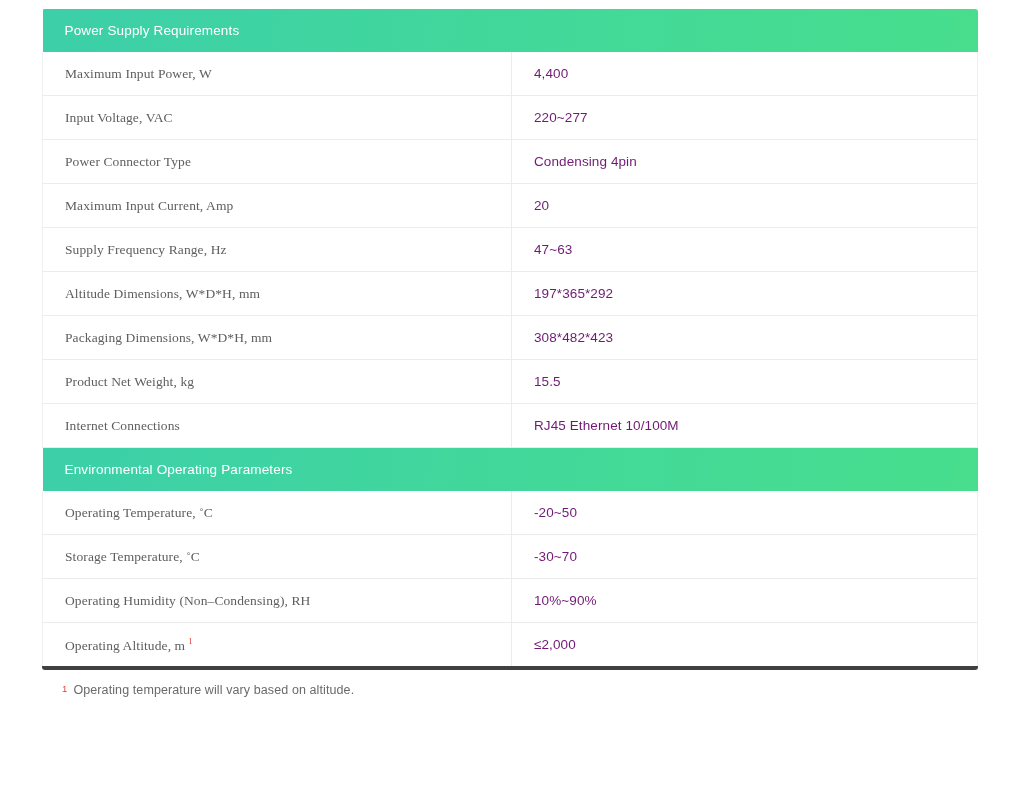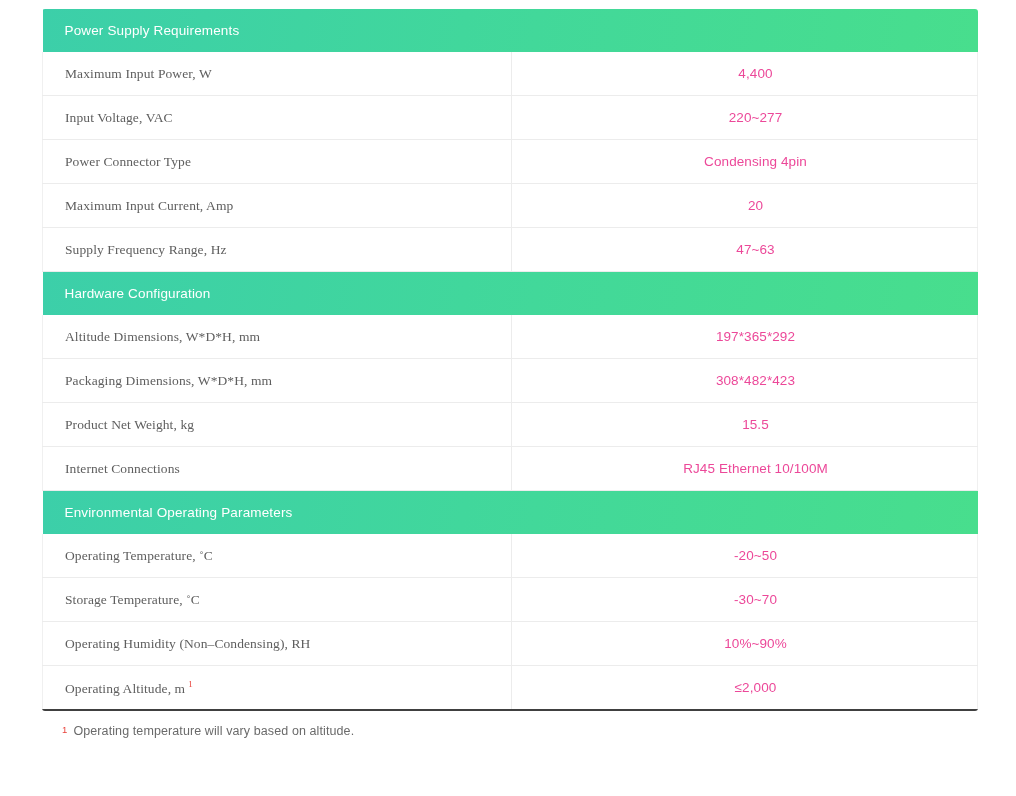--- a/index.html
+++ b/index.html
@@ -65,25 +65,24 @@
     letter-spacing: 0.1px;
   }
   tr.data-row td.cell-label {
     border-right: 1px solid #ececec;
     border-left: 1px solid #f0f0f0;
     color: #5e5e5e;
     font-family: Liberation Serif, serif;
   }
   tr.data-row td.cell-value {
     border-right: 1px solid #f0f0f0;
-    color: #ec4899;
-    text-align: center;
+    color: #701a75;
   }
   tr.data-row:last-child td {
-    border-bottom: 2px solid #404040;
+    border-bottom: 4px solid #404040;
   }
 
   .sup-marker {
     color: #e8413a;
     font-size: 9px;
     vertical-align: super;
     margin-left: 3px;
   }
 
   
@@ -136,27 +135,20 @@
           <td class="cell-value"><span>Condensing 4pin</span></td>
         </tr>
         <tr class="data-row">
           <td class="cell-label"><span>Maximum Input Current, Amp</span></td>
           <td class="cell-value"><span>20</span></td>
         </tr>
         <tr class="data-row">
           <td class="cell-label"><span>Supply Frequency Range, Hz</span></td>
           <td class="cell-value"><span>47~63</span></td>
         </tr>
-        <tr class="section-header">
-          <td colspan="2">
-            <div class="band">
-              <span class="band-title">Hardware Configuration</span>
-            </div>
-          </td>
-        </tr>
         <tr class="data-row">
           <td class="cell-label"><span>Altitude Dimensions, W*D*H, mm</span></td>
           <td class="cell-value"><span>197*365*292</span></td>
         </tr>
         <tr class="data-row">
           <td class="cell-label"><span>Packaging Dimensions, W*D*H, mm</span></td>
           <td class="cell-value"><span>308*482*423</span></td>
         </tr>
         <tr class="data-row">
           <td class="cell-label"><span>Product Net Weight, kg</span></td>

